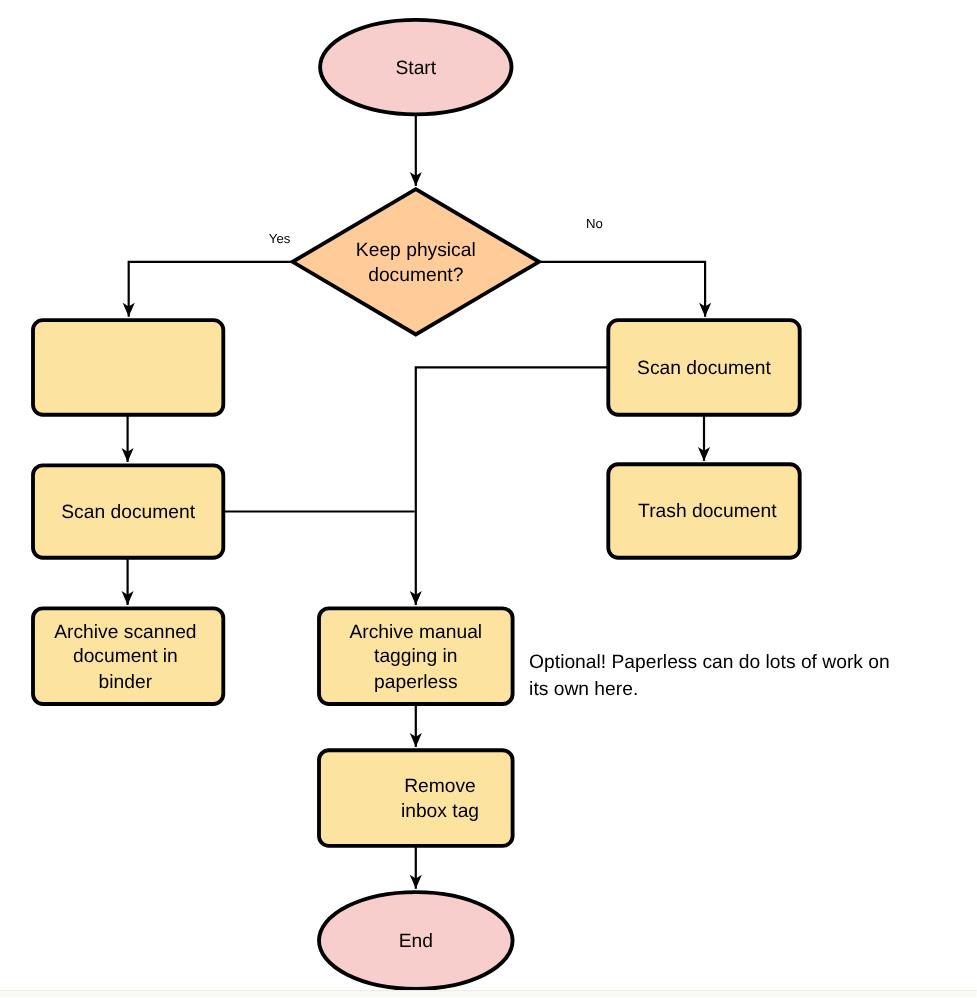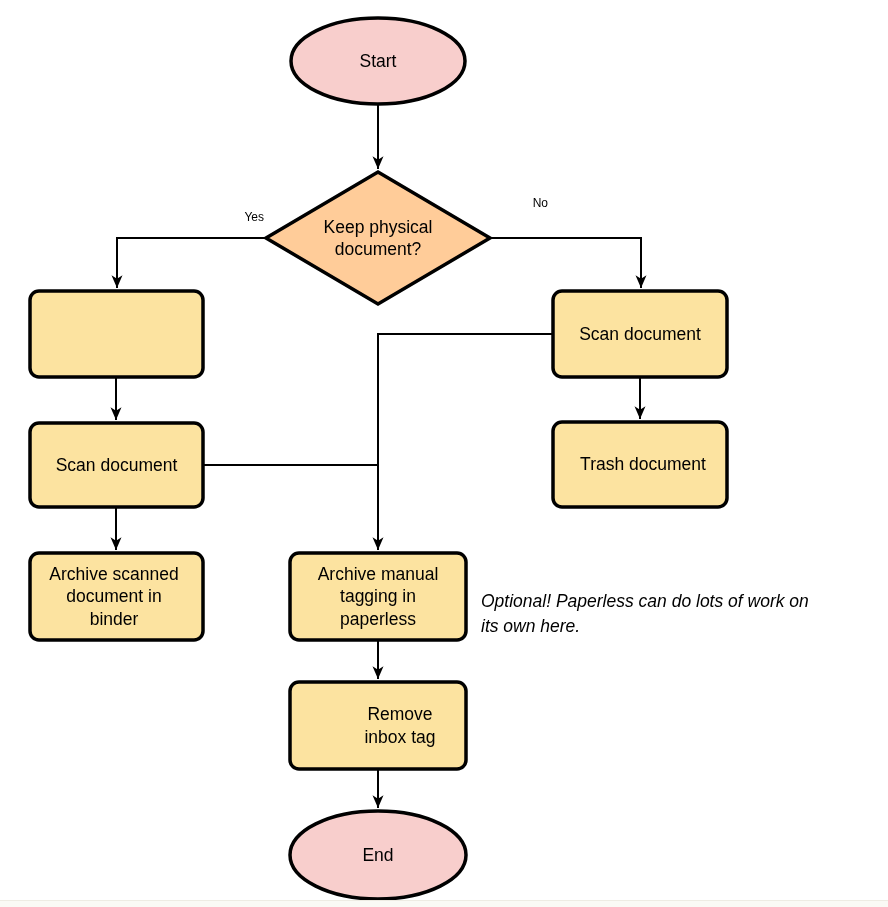--- a/index.html
+++ b/index.html
@@ -34,21 +34,20 @@
     text-align: right;
     color: #000;
     pointer-events: none;
   }
   .note {
     position: absolute;
     left: 481px;
     top: 589px;
     width: 402px;
     font-size: 17.5px;
-    font-style: italic;
     line-height: 1.4;
     text-align: left;
     white-space: pre-line;
     color: #000;
   }
   .bottom-strip {
     position: absolute;
     left: 0;
     bottom: 0;
     width: 100%;

